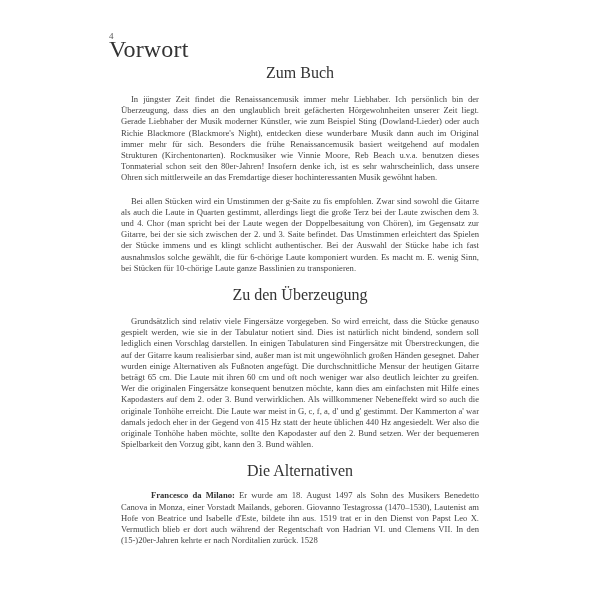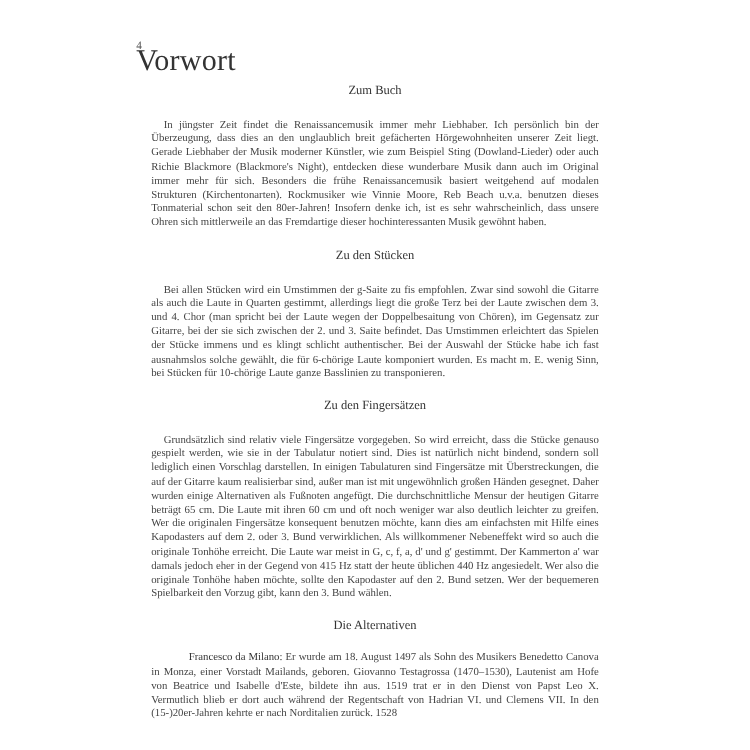--- a/index.html
+++ b/index.html
@@ -39,63 +39,62 @@
     h1.title {
       font-weight: normal;
       font-size: 24px;
       margin: 0;
       line-height: 30px;
       color: #333;
       letter-spacing: 0.2px;
     }
     h2.section {
       font-weight: normal;
-      font-size: 10px;
+      font-size: 16px;
       text-align: center;
       margin: 0;
       color: #333;
       line-height: 18px;
     }
     p {
       margin: 12px;
       font-size: 8.6px;
       line-height: 11.2px;
       text-align: justify;
       text-indent: 10px;
       color: #444;
       hyphens: manual;
     }
     .s1 { margin-top: 2px; margin-bottom: 4px; }
     .s2 { margin-top: 25px; margin-bottom: 12px; }
     .s3 { margin-top: 24px; margin-bottom: 10px; }
     .s4 { margin-top: 26px; margin-bottom: 12px; }
     .gap { margin-top: 10px; }
-    b.name { font-weight: normal; color: #333; padding-left: 20px; }
+    b.name { font-weight: bold; color: #333; padding-left: 20px; }
   </style>
 </head>
 <body>
 
 <div class="page">
   <div class="page-number">4</div>
 
   <div class="content">
     <h1 class="title">Vorwort</h1>
 
     <section>
       <h2 class="section s1">Zum Buch</h2>
       <p>In jüngster Zeit findet die Renaissancemusik immer mehr Liebhaber. Ich persönlich bin der Überzeugung, dass dies an den unglaublich breit gefächerten Hörgewohnheiten unserer Zeit liegt. Gerade Liebhaber der Musik moder­ner Künstler, wie zum Beispiel Sting (Dowland-Lieder) oder auch Richie Blackmore (Blackmore's Night), entdecken diese wunderbare Musik dann auch im Original immer mehr für sich. Besonders die frühe Renaissancemusik basiert weitgehend auf modalen Strukturen (Kirchentonarten). Rockmusiker wie Vinnie Moore, Reb Beach u.v.a. benutzen dieses Tonmaterial schon seit den 80er-Jahren! Insofern denke ich, ist es sehr wahrscheinlich, dass unsere Ohren sich mittlerweile an das Fremdartige dieser hochinteressanten Musik gewöhnt haben.</p>
     </section>
 
     <section>
-      <h2 class="section s2">Zu den Stücken</h2>
       <p>Bei allen Stücken wird ein Umstimmen der g-Saite zu fis empfohlen. Zwar sind sowohl die Gitarre als auch die Laute in Quarten gestimmt, allerdings liegt die große Terz bei der Laute zwischen dem 3. und 4. Chor (man spricht bei der Laute wegen der Doppelbesaitung von Chören), im Gegensatz zur Gitarre, bei der sie sich zwischen der 2. und 3. Saite befindet. Das Umstimmen erleichtert das Spielen der Stücke immens und es klingt schlicht authen­tischer. Bei der Auswahl der Stücke habe ich fast ausnahmslos solche gewählt, die für 6-chörige Laute komponiert wurden. Es macht m. E. wenig Sinn, bei Stücken für 10-chörige Laute ganze Basslinien zu transponieren.</p>
     </section>
 
     <section>
-      <h2 class="section s3">Zu den Fingersätzen</h2>
+      <h2 class="section s3">Zu den Überzeugung</h2>
       <p>Grundsätzlich sind relativ viele Fingersätze vorgegeben. So wird erreicht, dass die Stücke genauso gespielt werden, wie sie in der Tabulatur notiert sind. Dies ist natürlich nicht bindend, sondern soll lediglich einen Vorschlag dar­stellen. In einigen Tabulaturen sind Fingersätze mit Überstreckungen, die auf der Gitarre kaum realisierbar sind, außer man ist mit ungewöhnlich großen Händen gesegnet. Daher wurden einige Alternativen als Fußnoten ange­fügt. Die durchschnittliche Mensur der heutigen Gitarre beträgt 65 cm. Die Laute mit ihren 60 cm und oft noch weniger war also deutlich leichter zu greifen. Wer die originalen Fingersätze konsequent benutzen möchte, kann dies am einfachsten mit Hilfe eines Kapodasters auf dem 2. oder 3. Bund verwirklichen. Als willkommener Nebeneffekt wird so auch die originale Tonhöhe erreicht. Die Laute war meist in G, c, f, a, d' und g' gestimmt. Der Kammerton a' war damals jedoch eher in der Gegend von 415  Hz statt der heute üblichen 440 Hz angesiedelt. Wer also die ori­ginale Tonhöhe haben möchte, sollte den Kapodaster auf den 2. Bund setzen. Wer der bequemeren Spielbarkeit den Vorzug gibt, kann den 3. Bund wählen.</p>
     </section>
 
     <section>
       <h2 class="section s4">Die Alternativen</h2>
       <p class="gap"><b class="name">Francesco da Milano:</b><span> Er wurde am 18. August 1497 als Sohn des Musikers Benedetto Canova in Monza, einer Vorstadt Mailands, geboren. Giovanno Testagrossa (1470–1530), Lautenist am Hofe von Beatrice und Isabelle d'Este, bildete ihn aus. 1519 trat er in den Dienst von Papst Leo X. Vermutlich blieb er dort auch während der Regentschaft von Hadrian VI. und Clemens VII. In den (15-)20er-Jahren kehrte er nach Norditalien zurück. 1528</span></p>
     </section>
   </div>
 </div>
 

